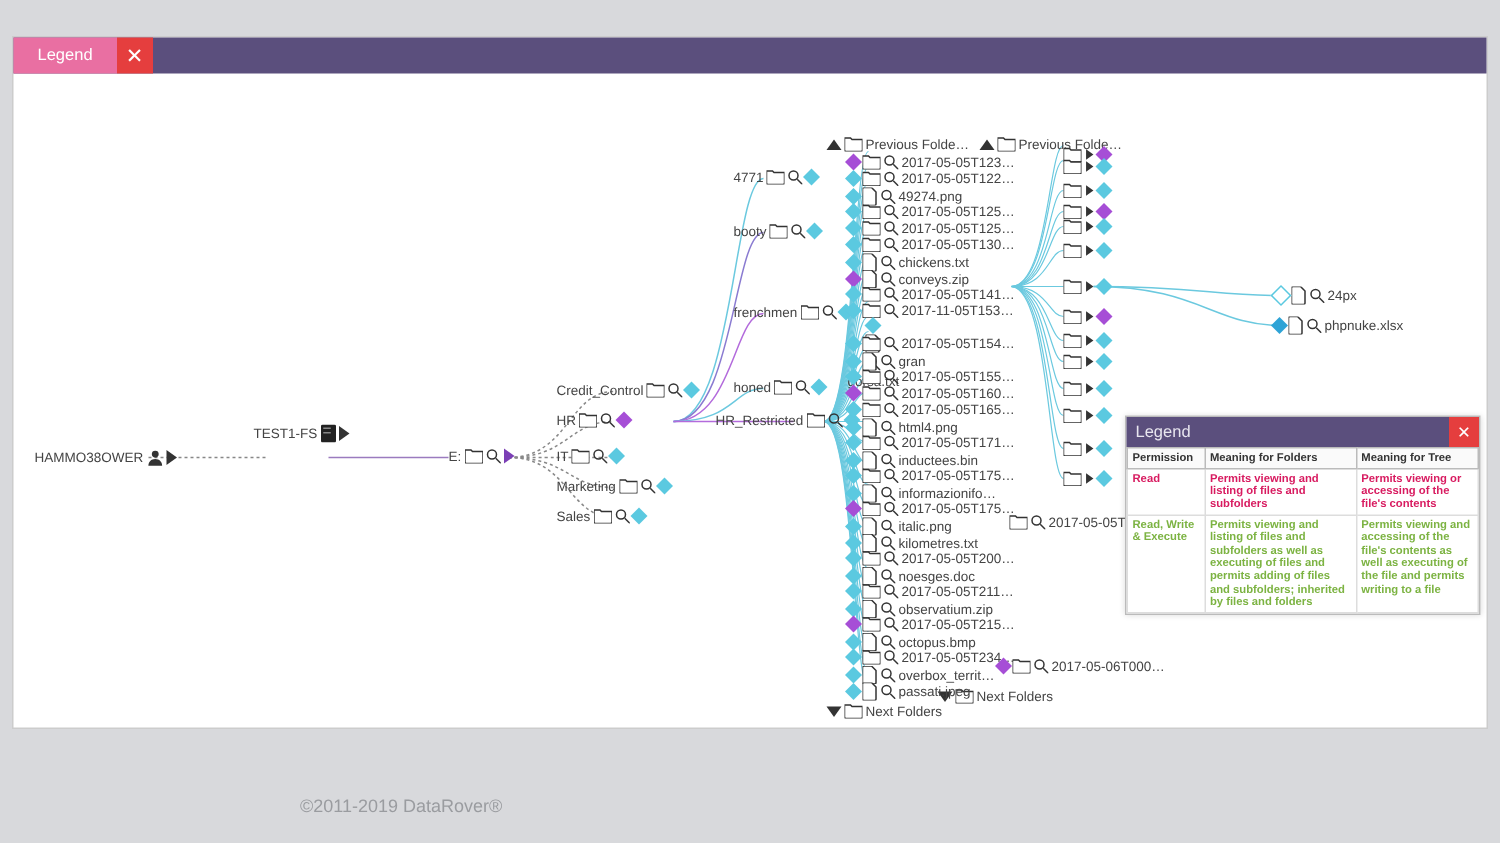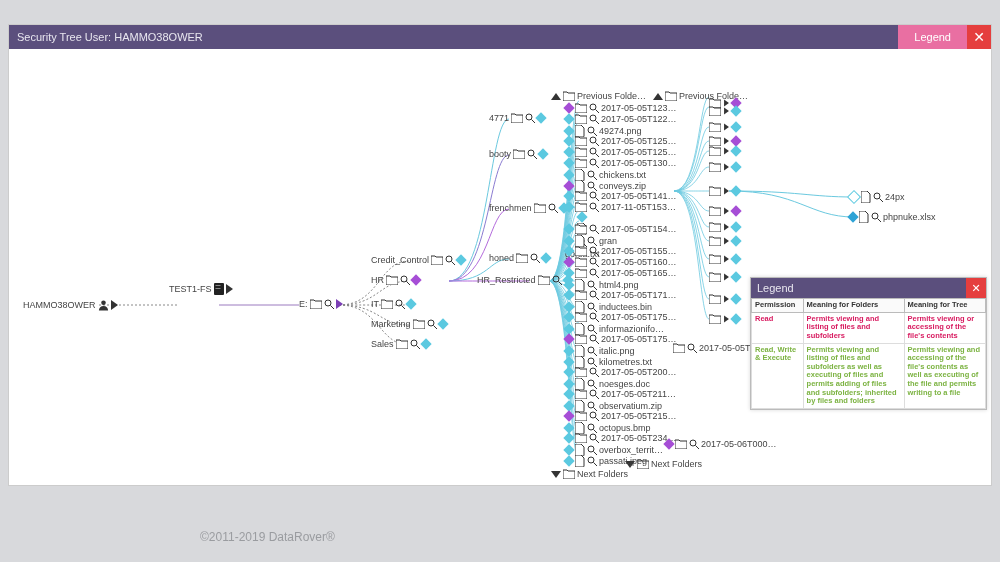--- a/index.html
+++ b/index.html
@@ -35,21 +35,20 @@
   .c-write{color:#f5a623;font-weight:600}
   .c-rx{color:#2e7d32;font-weight:600}
   .c-rwx{color:#7cb342;font-weight:600}
   .footer{position:absolute;left:200px;bottom:18px;color:#9a9ca0;font-size:12px}
 </style>
 </head>
 <body>
 
 <div class="frame">
   <div class="titlebar">
-    <span class="t">Security Tree   User: HAMMO38OWER</span>
     <span class="legend-btn">Legend</span>
     <span class="close-btn">✕</span>
   </div>
 
   <div class="canvas">
     <svg class="lines">
 
       <path d="M90 256 L170 256" stroke="#888" stroke-width="1" stroke-dasharray="2,2" fill="none"></path>
 
       <path d="M210 256 L290 256" stroke="#9b7bbf" stroke-width="1" fill="none"></path>

